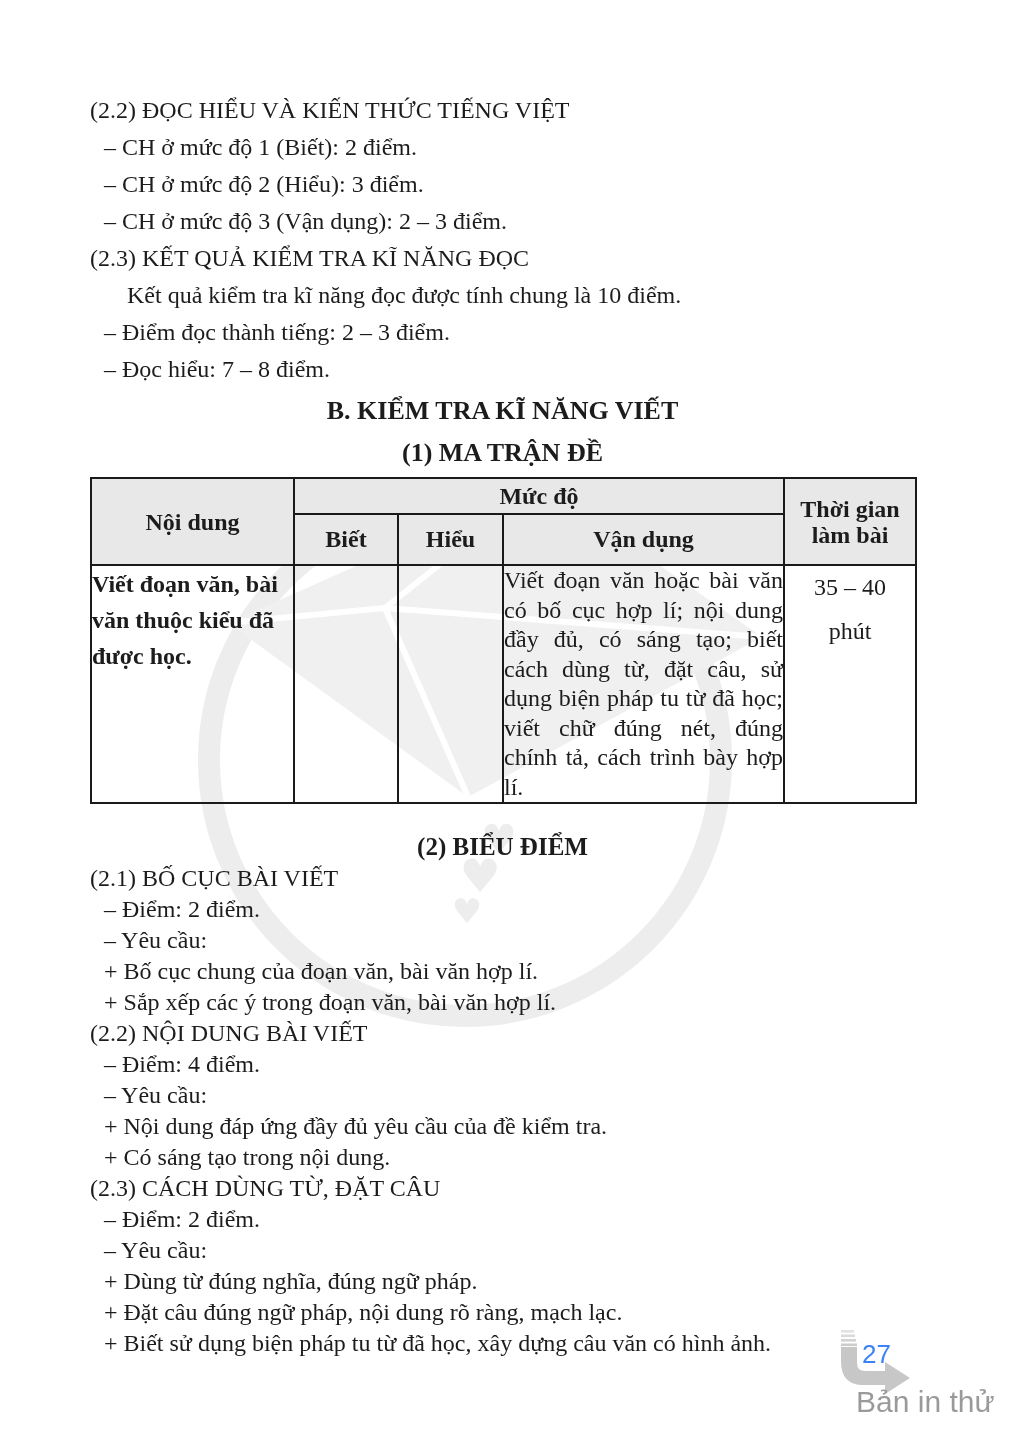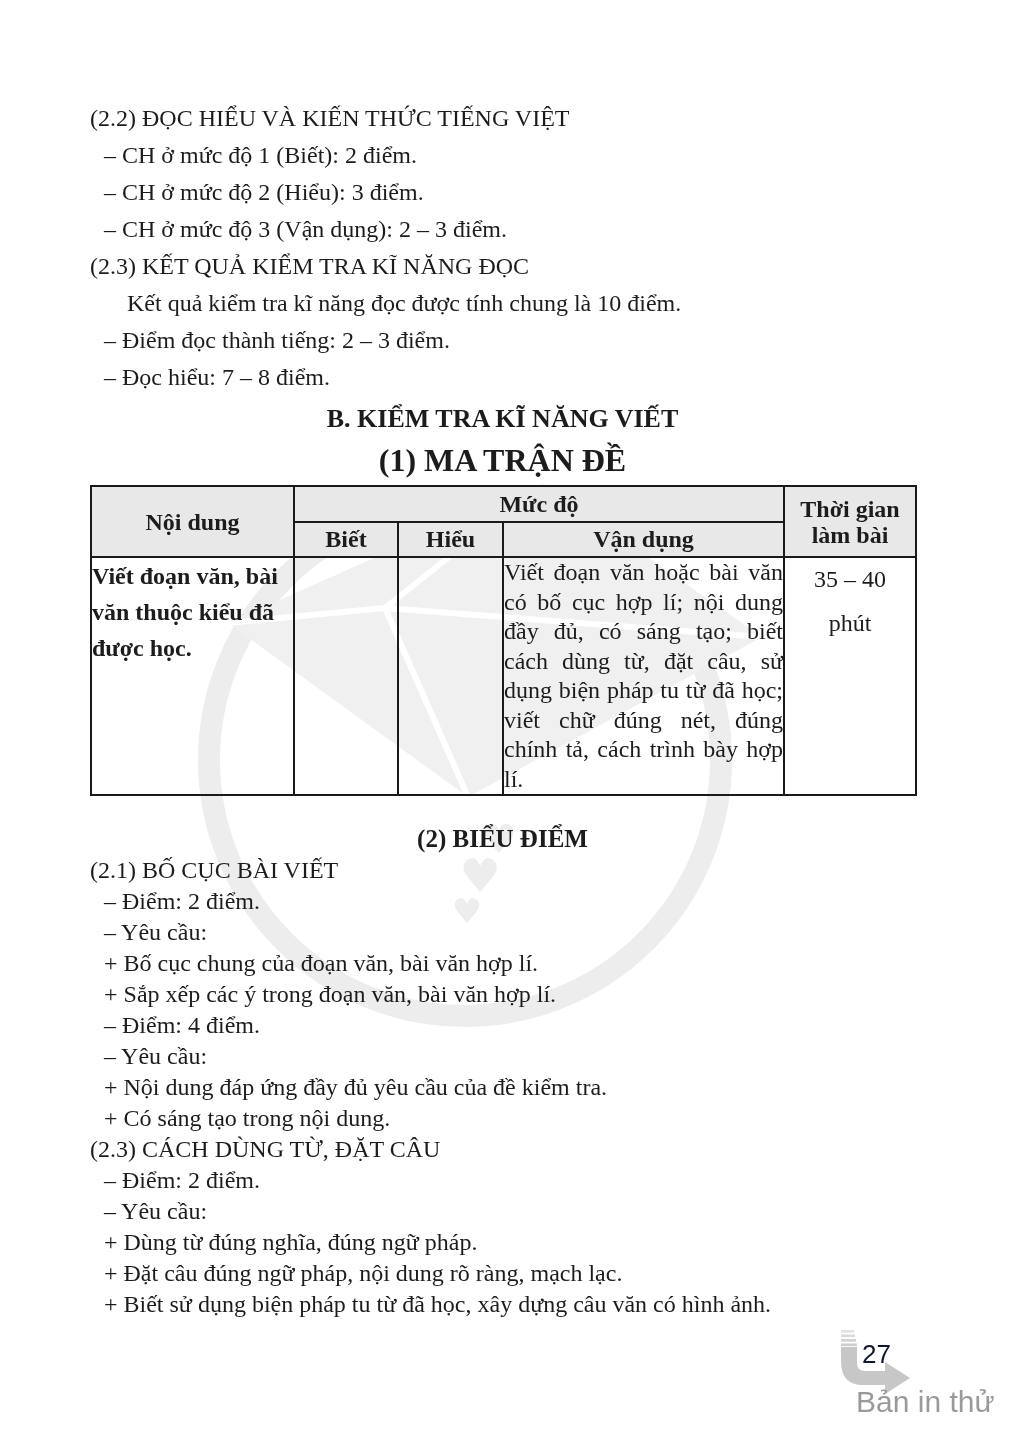--- a/index.html
+++ b/index.html
@@ -1,42 +1,42 @@
 <!DOCTYPE html>
 <html><head>
 <meta charset="utf-8">
 <style>
   html,body{margin:0;padding:0;background:#fff;}
   .page{position:relative;width:1022px;height:1453px;background:#ffffff;overflow:hidden;
         font-family:"Liberation Serif","DejaVu Serif",serif;color:#1c1c1c;}
   .watermark{position:absolute;left:150px;top:455px;z-index:0;}
-  .content{position:absolute;left:90px;top:100px;width:825px;z-index:1;
+  .content{position:absolute;left:90px;top:92px;width:825px;z-index:1;
            font-size:24px;line-height:37px;}
   .line{white-space:nowrap;}
   .indent-lg{padding-left:37px;}
   .indent-sm{padding-left:14px;}
-  .center-head{font-weight:bold;text-align:center;font-size:32px;}
+  .center-head{font-weight:bold;text-align:center;font-size:26px;}
   .head-b{font-size:26px;margin-top:4px;}
   .matrix-head{margin-top:5px;}
   table.matrix{border-collapse:collapse;table-layout:fixed;width:825px;margin-top:6px;}
   table.matrix td,table.matrix th{border:2px solid #1a1a1a;padding:0;font-size:24px;}
   table.matrix th{background:#e8e8e8;font-weight:bold;}
   .th-mid{height:36px;line-height:26px;}
-  .th-sub{height:35px;line-height:33px;}
+  .th-sub{height:51px;line-height:33px;}
   .cell-body{vertical-align:top;background:transparent;}
   .cell-noidung{padding:5px 6px 0 8px;line-height:36px;text-align:left;font-weight:bold;}
   .cell-vandung{padding:5px 8px 0 9px;line-height:29.5px;font-size:23px;text-align:justify;text-justify:inter-word;}
   .cell-time{text-align:center;}
   .time-range{margin-top:6px;line-height:30px;}
   .time-unit{margin-top:14px;line-height:30px;}
   .part2{line-height:31px;margin-top:26px;}
   .part2 .center-head{font-size:25px;line-height:33px;}
   .footer-arrow{position:absolute;left:836px;top:1330px;z-index:2;}
   .page-num{position:absolute;left:862px;top:1341px;z-index:3;
-            font-family:"Liberation Sans","DejaVu Sans",sans-serif;font-size:26px;color:#0f172a;line-height:26px;}
+            font-family:"Liberation Sans","DejaVu Sans",sans-serif;font-size:26px;color:#3b82f6;line-height:26px;}
   .draft-label{position:absolute;left:856px;top:1385px;z-index:3;
             font-family:Liberation Sans, sans-serif;font-size:30px;color:#9a9a9a;line-height:34px;white-space:nowrap;}
 </style>
 </head>
 <body>
 
 <div class="page">
 
   <svg class="watermark" width="680" height="800" viewBox="0 0 680 800" aria-hidden="true">
     <circle cx="315" cy="305" r="256" fill="none" stroke="#ededed" stroke-width="22"></circle>
@@ -106,20 +106,21 @@
 
     <div class="part2">
       <div class="center-head">(2) BIỂU ĐIỂM</div>
 
       <div class="line">(2.1) BỐ CỤC BÀI VIẾT</div>
       <div class="line indent-sm">– Điểm: 2 điểm.</div>
       <div class="line indent-sm">– Yêu cầu:</div>
       <div class="line indent-sm">+ Bố cục chung của đoạn văn, bài văn hợp lí.</div>
       <div class="line indent-sm">+ Sắp xếp các ý trong đoạn văn, bài văn hợp lí.</div>
 
+      <div class="line">(2.2) NỘI DUNG BÀI VIẾT</div>
       <div class="line indent-sm">– Điểm: 4 điểm.</div>
       <div class="line indent-sm">– Yêu cầu:</div>
       <div class="line indent-sm">+ Nội dung đáp ứng đầy đủ yêu cầu của đề kiểm tra.</div>
       <div class="line indent-sm">+ Có sáng tạo trong nội dung.</div>
 
       <div class="line">(2.3) CÁCH DÙNG TỪ, ĐẶT CÂU</div>
       <div class="line indent-sm">– Điểm: 2 điểm.</div>
       <div class="line indent-sm">– Yêu cầu:</div>
       <div class="line indent-sm">+ Dùng từ đúng nghĩa, đúng ngữ pháp.</div>
       <div class="line indent-sm">+ Đặt câu đúng ngữ pháp, nội dung rõ ràng, mạch lạc.</div>

